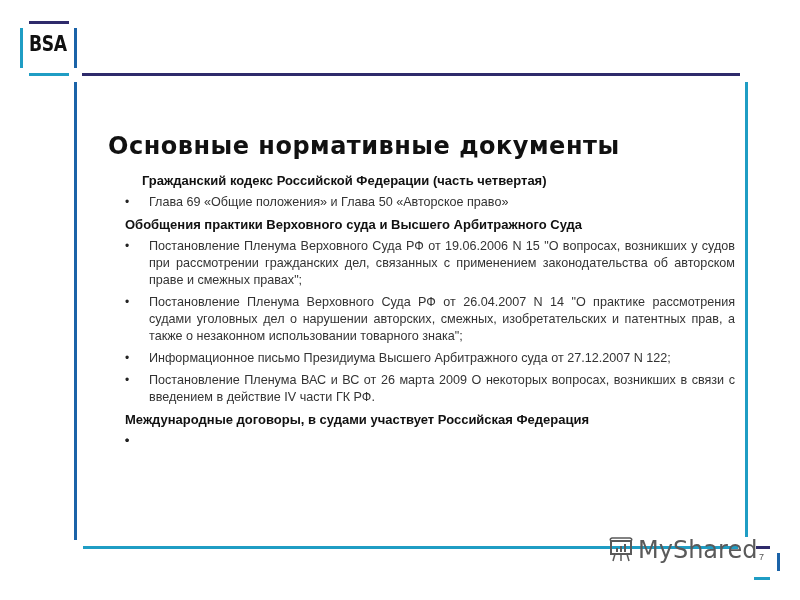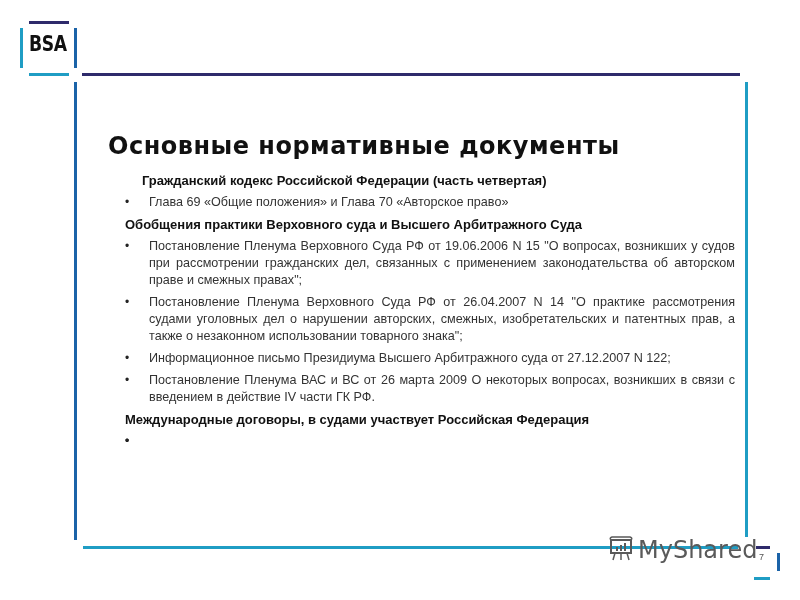--- a/index.html
+++ b/index.html
@@ -42,21 +42,21 @@
       position: relative; padding-left: 24px; margin-bottom: 5px;
       text-align: justify;
     }
     .bullet .dot {
       position: absolute; left: 0; top: 0; font-size: 12px; color: #222;
     }
 
     .watermark {
       position: absolute; left: 608px; top: 536px;
       font-family: "DejaVu Sans", sans-serif; font-size: 24px;
-      color: #5a5a5a; display: flex; align-items: flex-start; gap: 4px;
+      color: #5a5a5a; display: flex; align-items: center; gap: 4px;
     }
     .wm-icon { width: 26px; height: 26px; }
     .slide-num {
       position: absolute; left: 759px; top: 552px; font-size: 9px; color: #555;
     }
   </style>
 </head>
 <body>
 
 <div>
@@ -76,21 +76,21 @@
 <div class="line blue" style="left:777px;top:553px;width:3px;height:18px;"></div>
 <div class="line teal" style="left:754px;top:577px;width:16px;height:3px;"></div>
 
 <div class="title">Основные нормативные документы</div>
 
 <div class="content">
   <div>
     <div class="heading indent">Гражданский кодекс Российской Федерации (часть четвертая)</div>
     <div class="bullet">
       <span class="dot">•</span>
-      <span>Глава 69 «Общие положения» и Глава 70 «Авторское право»</span>
+      <span>Глава 69 «Общие положения» и Глава 50 «Авторское право»</span>
     </div>
   </div>
 
   <div>
     <div class="heading">Обобщения практики Верховного суда и Высшего Арбитражного Суда</div>
     <div class="bullet">
       <span class="dot">•</span>
       <span>Постановление Пленума Верховного Суда РФ от 19.06.2006 N 15 "О вопросах, возникших у судов при рассмотрении гражданских дел, связанных с применением законодательства об авторском праве и смежных правах";</span>
     </div>
     <div class="bullet">

